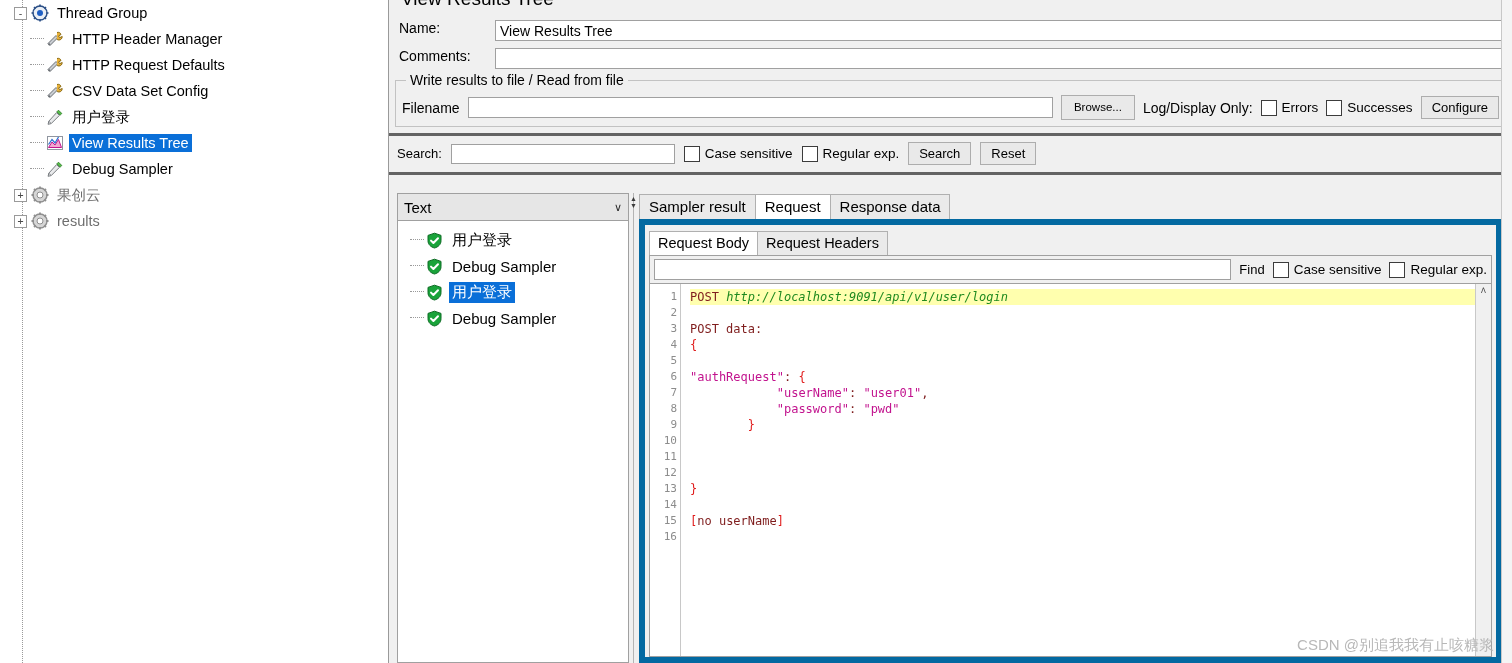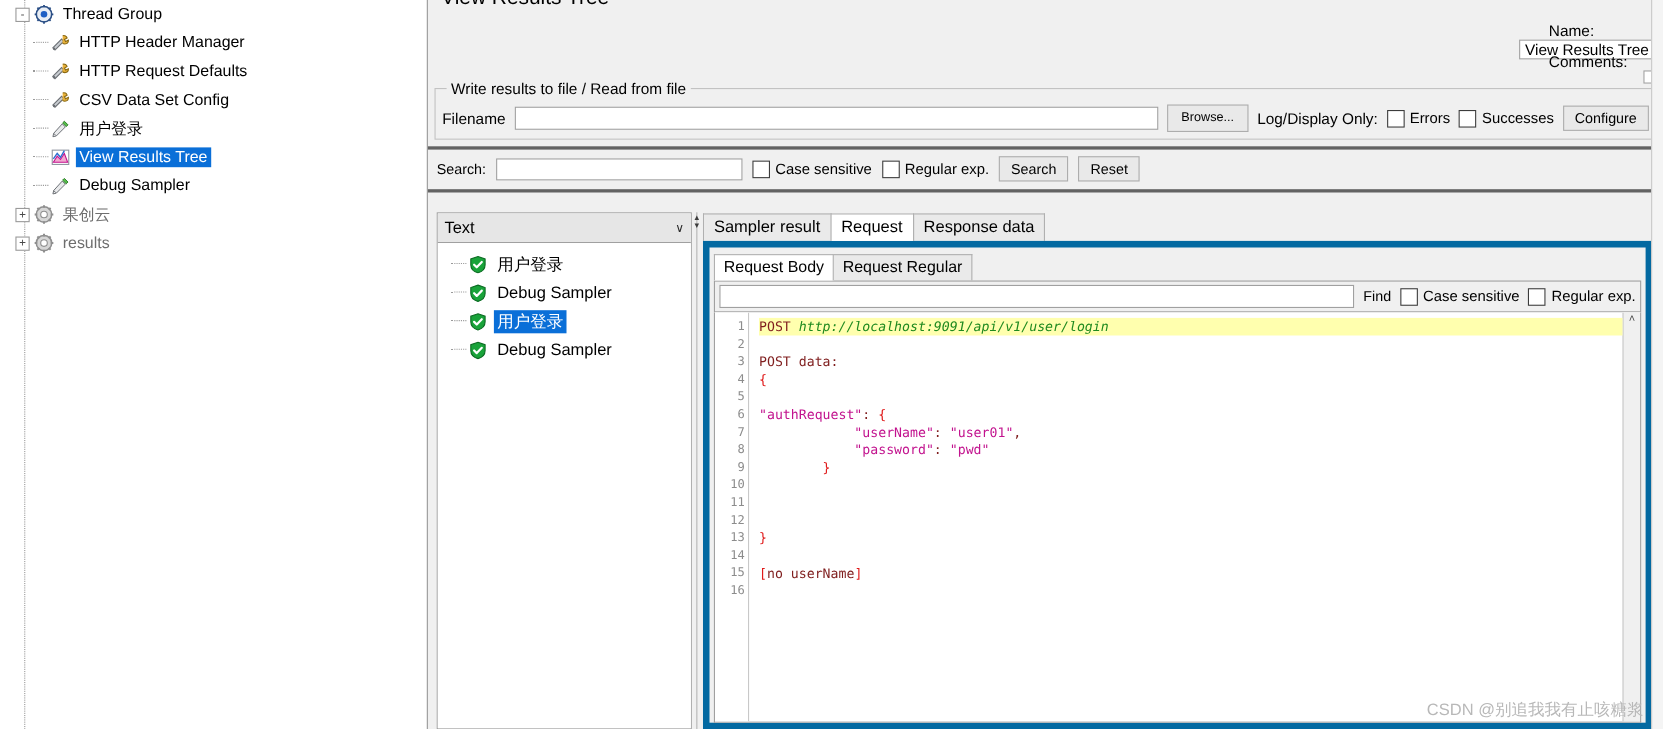--- a/index.html
+++ b/index.html
@@ -44,21 +44,21 @@
   
   .right{
     position:absolute;left:388px;top:0;width:1124px;height:663px;
     background:#f0f0f0;
     border-left:1px solid #9a9a9a;
     box-sizing:border-box;
   }
   .panel-title{
     position:absolute;left:12px;top:-12px;font-size:19px;color:#000;
   }
-  .form-row{display:flex;align-items:flex-end;height:28px;padding:0 8px 0 10px;flex-direction:column;}
+  .form-row{display:flex;align-items:flex-start;height:28px;padding:0 8px 0 10px;}
   .form-label{width:96px;flex:0 0 auto;font-size:14px;}
   .tfield{
     flex:1 1 auto;height:21px;background:#fff;border:1px solid #a0a0a0;
     display:flex;align-items:center;padding:0 4px;font-size:14px;
     box-sizing:border-box;
   }
 
   .groupbox{
     position:relative;margin:4px 6px 0 6px;border:1px solid #c2c2c2;
     padding:14px 6px 6px 6px;
@@ -392,21 +392,21 @@
 
       <div class="rightbox">
         <div class="tabs" id="main-tabs">
             <div class="tab">Sampler result</div>
             <div class="tab active">Request</div>
             <div class="tab">Response data</div>
           </div>
         <div class="tabpanel">
           <div class="subtabs" id="sub-tabs">
               <div class="subtab active">Request Body</div>
-              <div class="subtab">Request Regular</div>
+              <div class="subtab">Request Headers</div>
             </div>
           <div class="findbar">
             <div class="find-input"></div>
             <span class="find-lbl">Find</span>
             <div class="cbwrap">
               <span class="cb"></span>
               <span>Case sensitive</span>
             </div>
             <div class="cbwrap">
               <span class="cb"></span>

